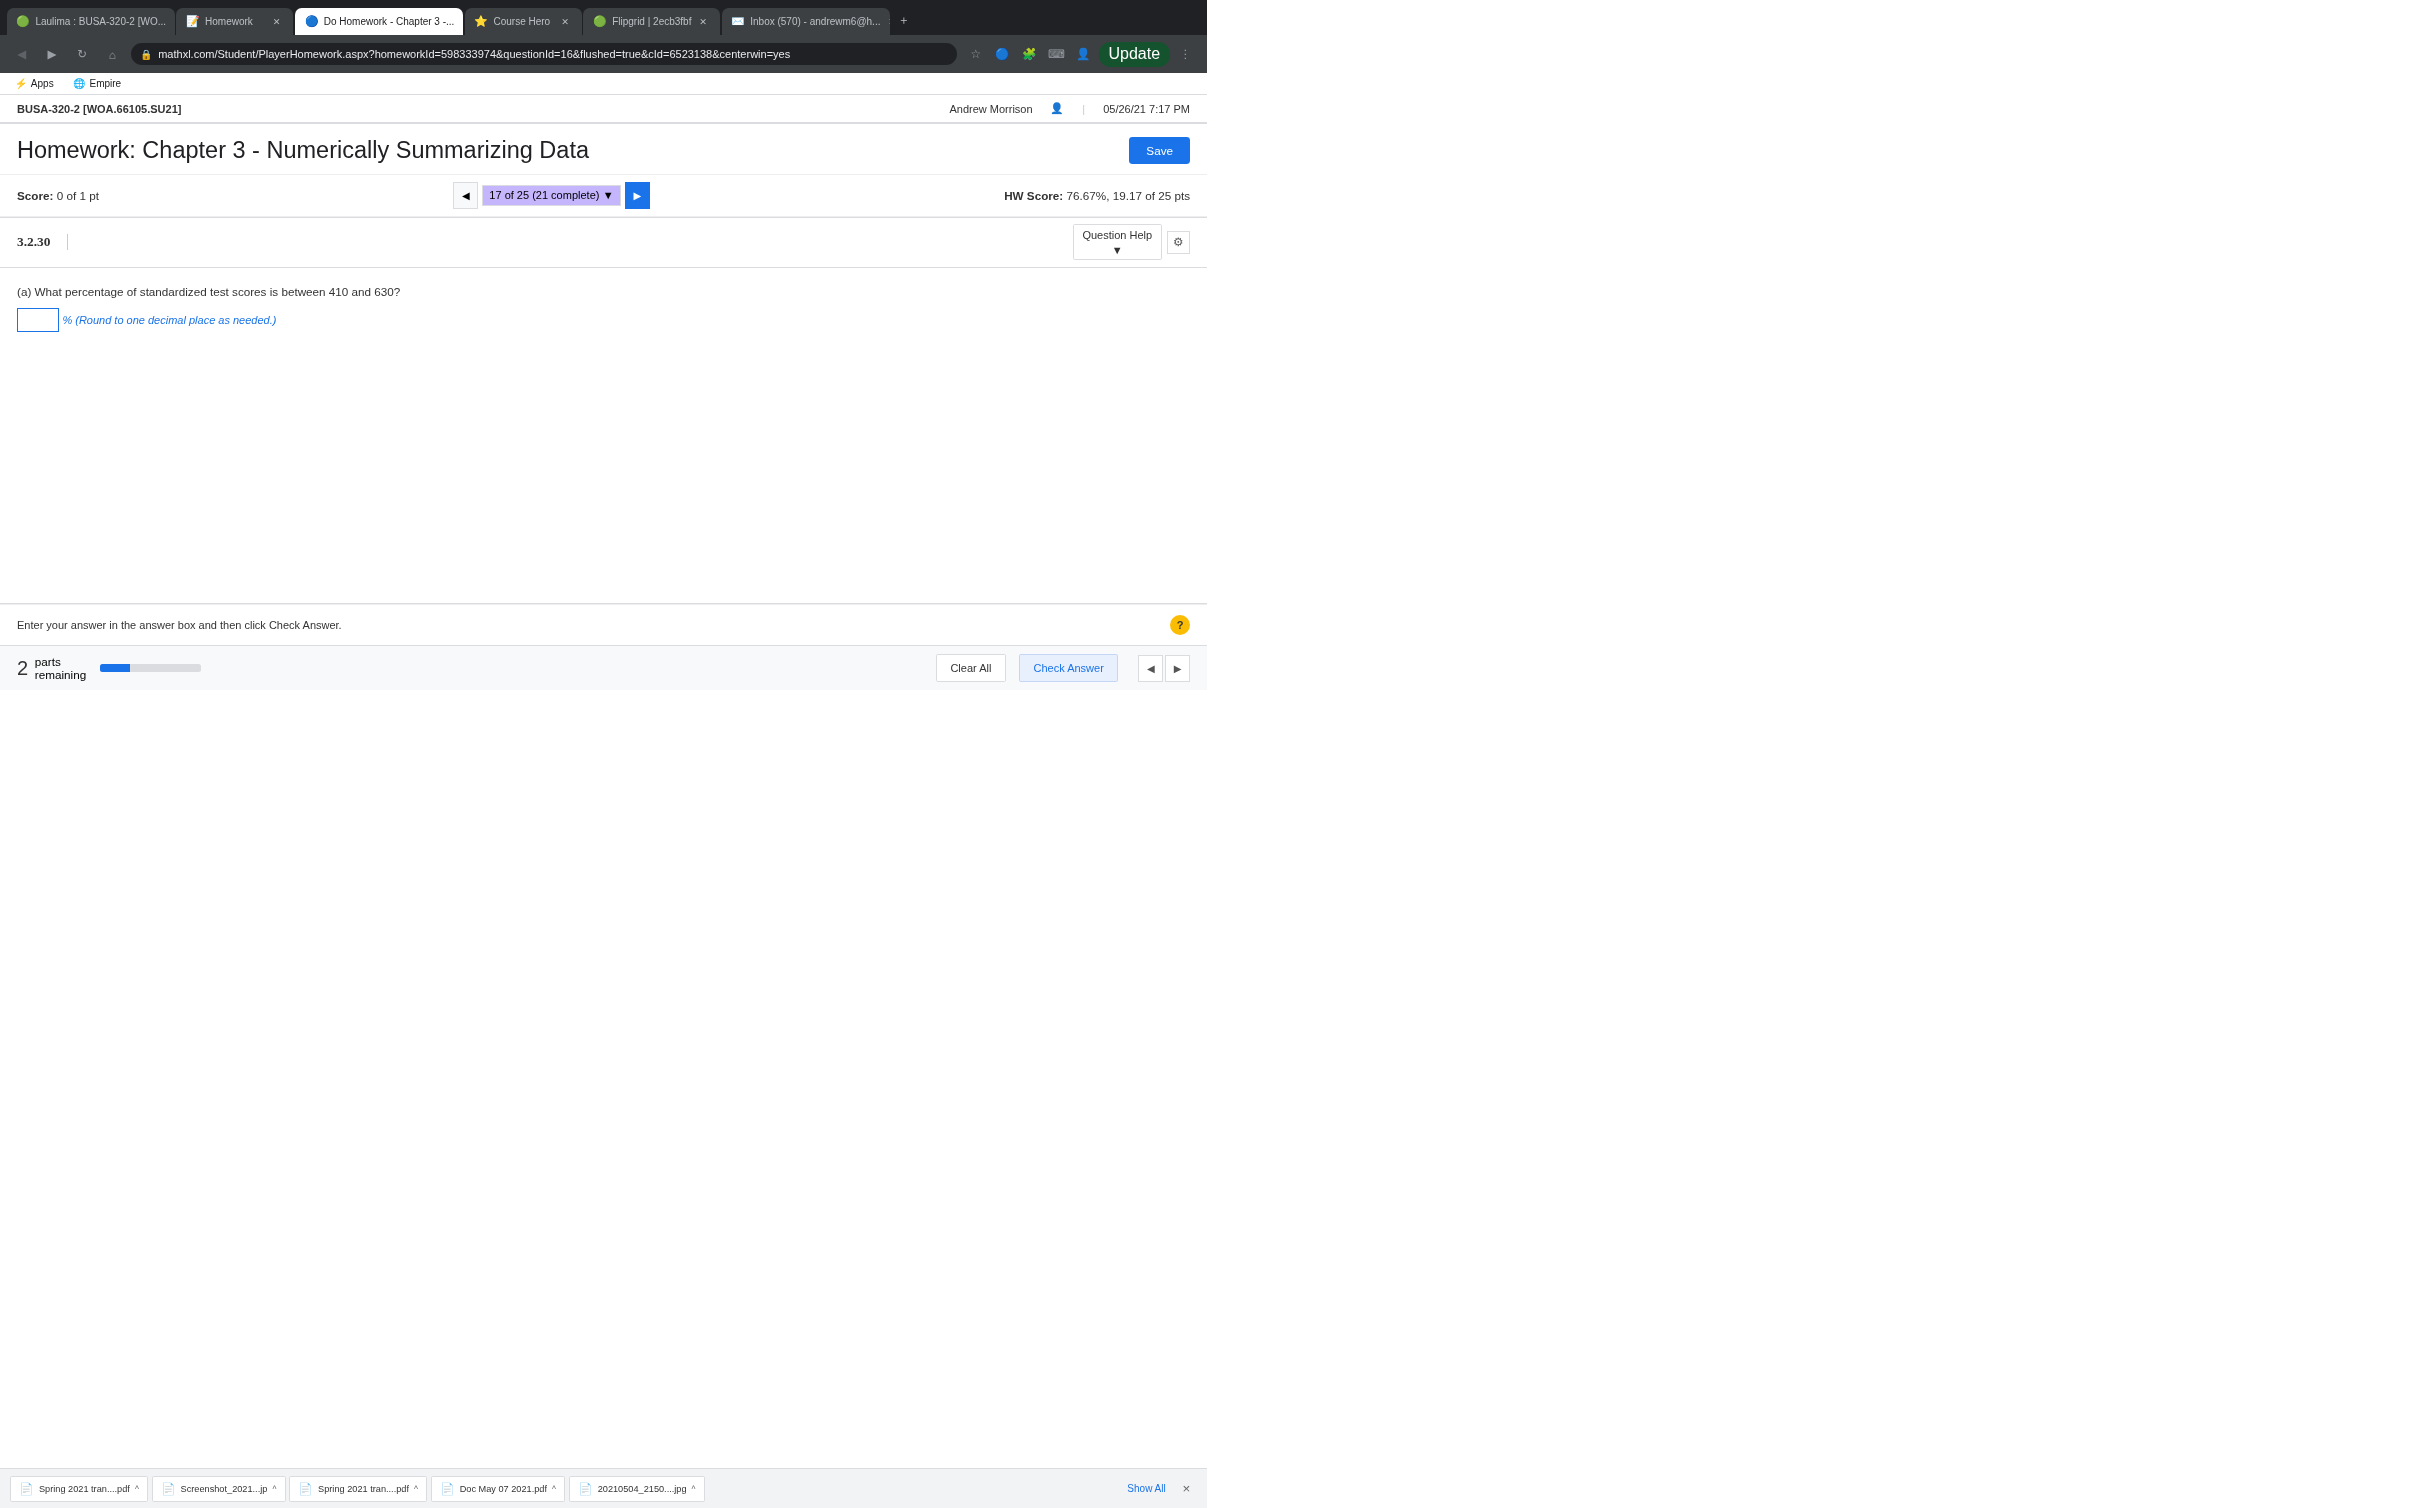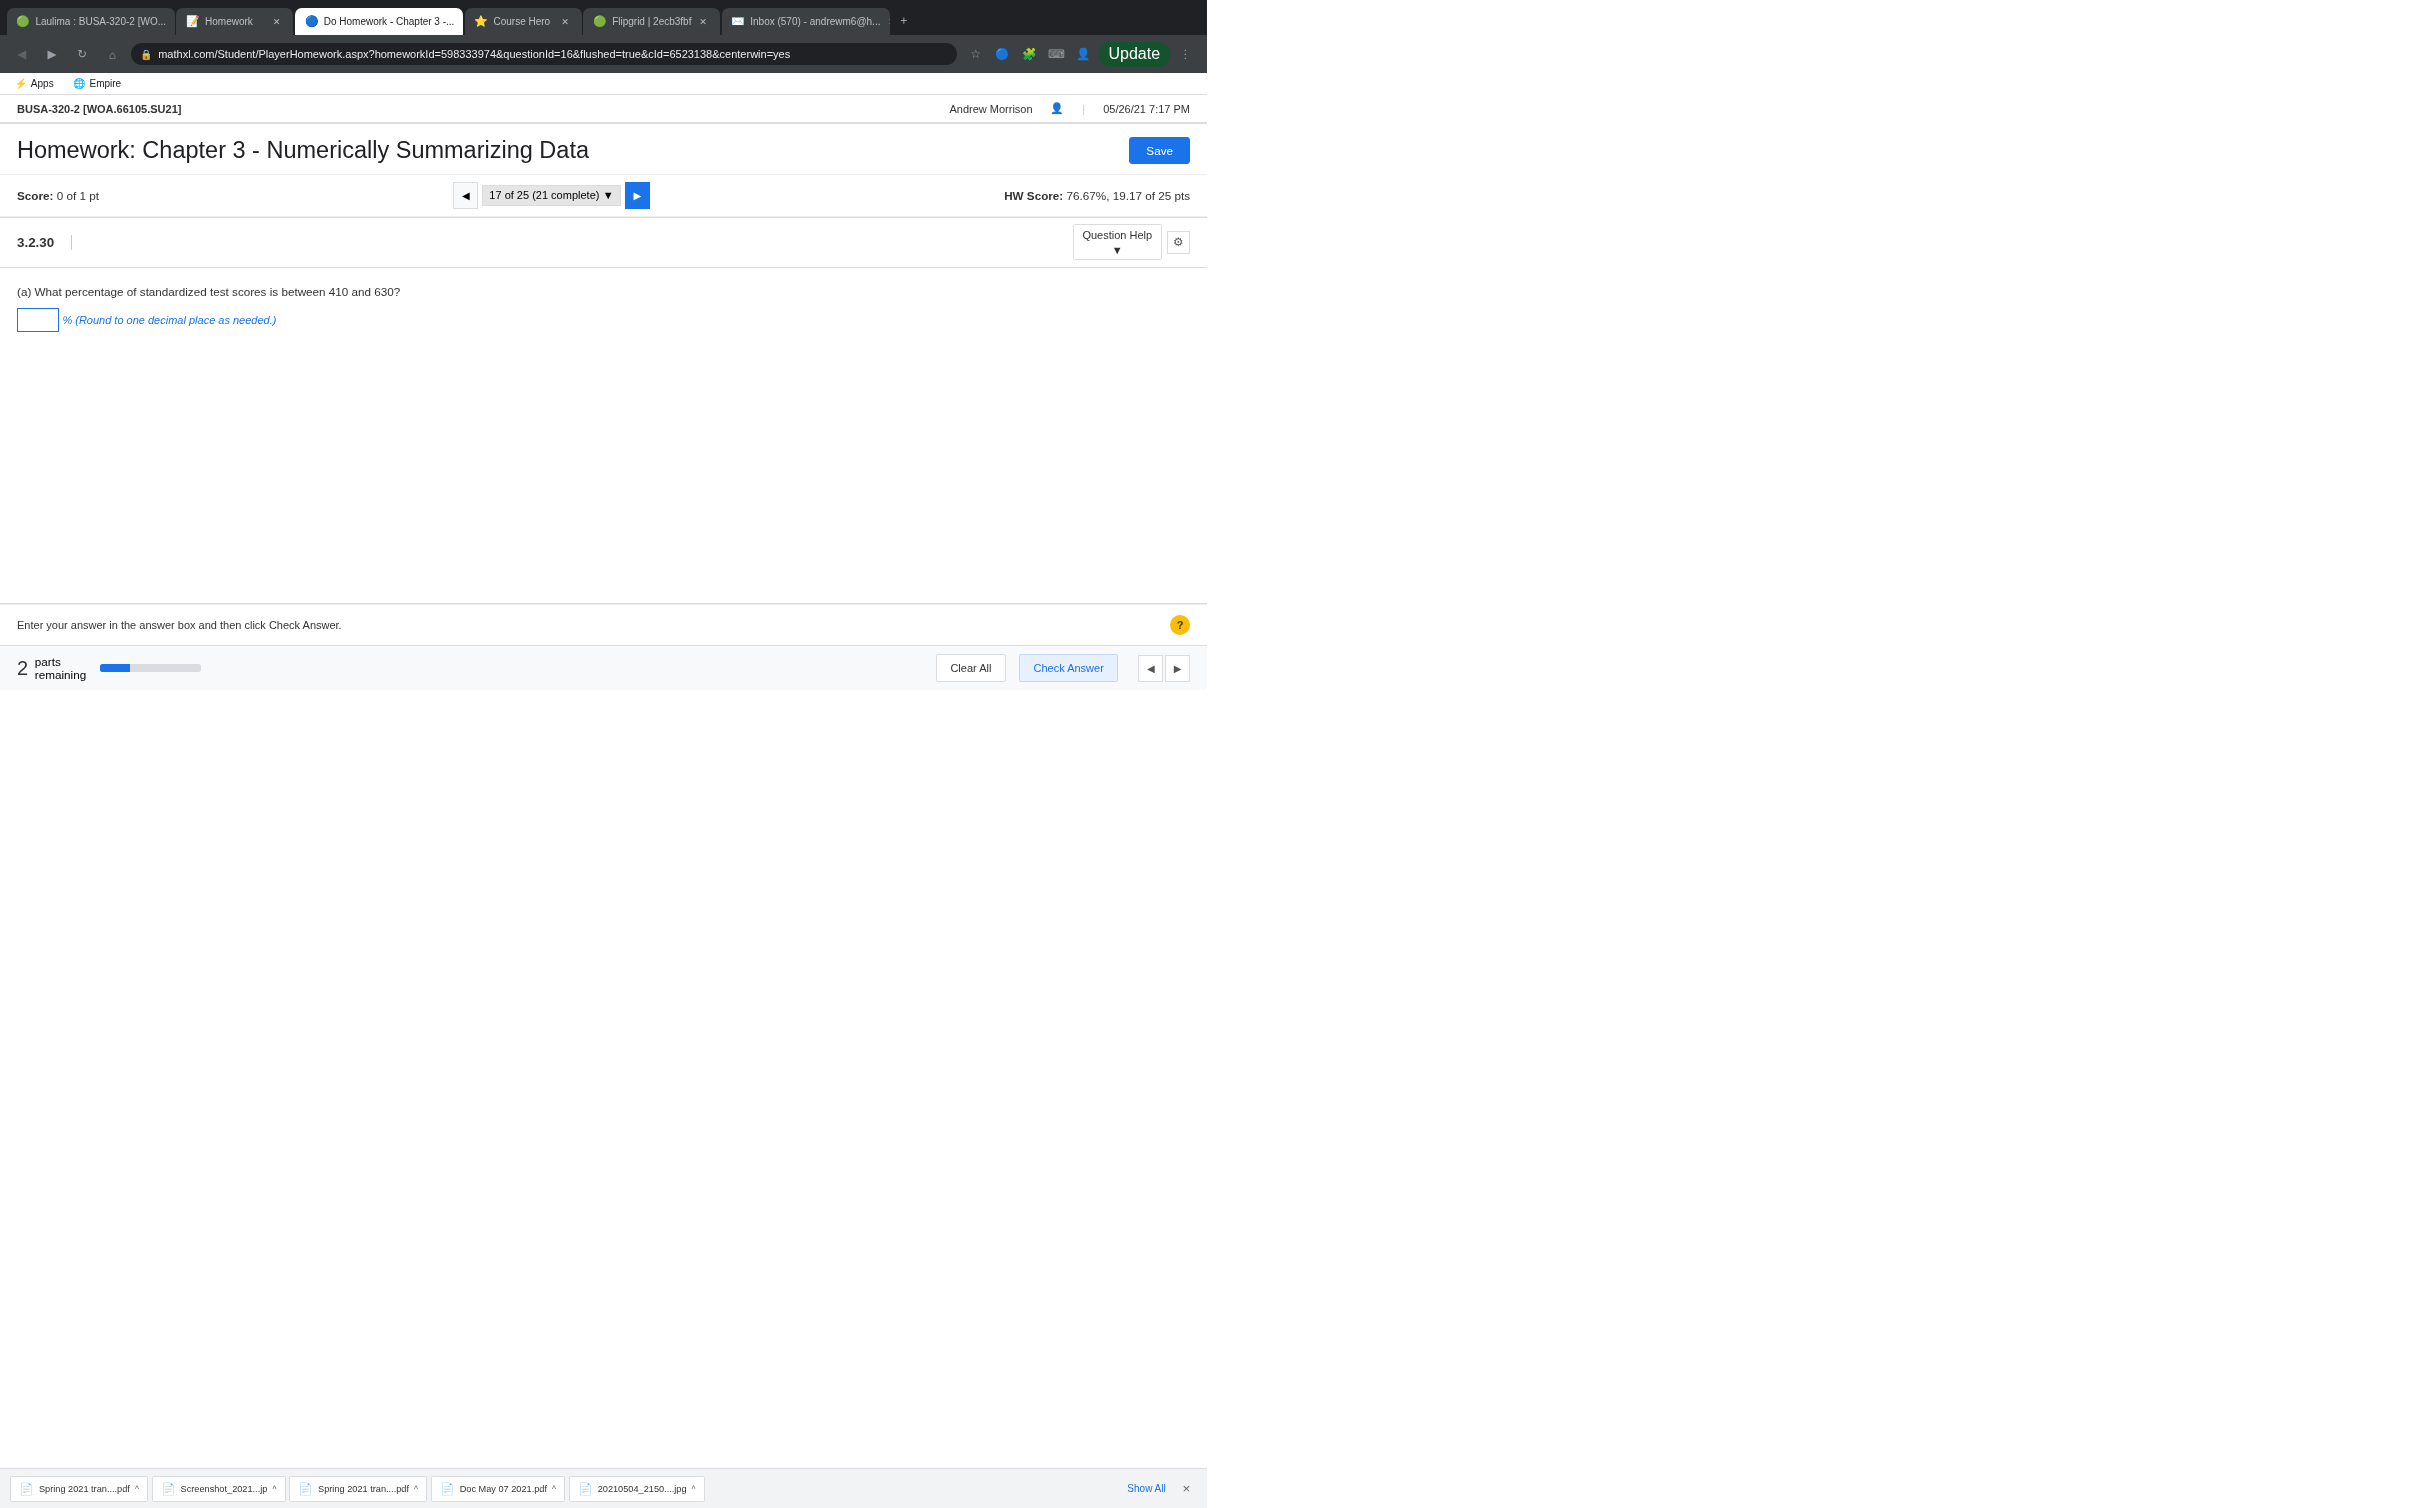--- a/index.html
+++ b/index.html
@@ -38,27 +38,27 @@
     .homework-title { font-size: 23.5px; font-weight: normal; color: #202124; }
     .save-btn { background: #1a73e8; color: #fff; border: none; padding: 6.7px 17px; border-radius: 3.4px; font-size: 11.7px; cursor: pointer; }
 
     
     .score-bar { padding: 6.7px 17px; display: flex; align-items: center; justify-content: space-between; border-bottom: 0.8px solid #eee; }
     .score-left { font-size: 11.7px; color: #333; }
     .score-left strong { font-weight: bold; text-align: right; }
     .nav-controls { display: flex; align-items: center; gap: 3.4px; }
     .nav-arrow { width: 25px; height: 27px; border: 0.8px solid #dadce0; background: #f8f9fa; cursor: pointer; display: flex; align-items: center; justify-content: center; font-size: 10px; }
     .nav-arrow.active { background: #1a73e8; color: #fff; border-color: #1a73e8; }
-    .question-select { border: 0.8px solid #dadce0; padding: 3.4px 6.7px; font-size: 11px; background: #e5e5e5; cursor: pointer; display: flex; align-items: center; gap: 3.4px; }
+    .question-select { border: 0.8px solid #dadce0; padding: 3.4px 6.7px; font-size: 11px; background: #c4b5fd; cursor: pointer; display: flex; align-items: center; gap: 3.4px; }
     .hw-score { font-size: 11.7px; color: #333; }
     .hw-score strong { font-weight: bold; }
 
     
     .question-header { padding: 6.7px 17px; display: flex; align-items: center; justify-content: space-between; border-bottom: 0.8px solid #dadce0; }
-    .question-number { font-size: 13.4px; font-weight: bold; color: #333; border-right: 1.7px solid #ccc; padding-right: 17px; }
+    .question-number { font-size: 13.4px; font-weight: bold; color: #333; border-right: 1.7px solid #ccc; padding-right: 17px; font-family: Liberation Serif, serif; }
     .question-help { display: flex; align-items: center; gap: 5px; }
     .question-help-btn { display: flex; align-items: center; gap: 3.4px; font-size: 11px; color: #333; border: 0.8px solid #dadce0; padding: 3.4px 8.4px; border-radius: 1.7px; cursor: pointer; flex-direction: column; }
     .settings-btn { width: 23.5px; height: 23.5px; border: 0.8px solid #dadce0; display: flex; align-items: center; justify-content: center; cursor: pointer; font-size: 11.7px; color: #555; }
 
     
     .question-content { padding: 17px 17px; min-height: 335px; }
     .question-text { font-size: 11.7px; color: #333; line-height: 1.5; margin-bottom: 13.4px; }
     .question-part { font-size: 11.7px; color: #333; margin-bottom: 10px; }
     .answer-area { display: flex; align-items: center; gap: 3.4px; margin-top: 6.7px; }
     .answer-input { width: 42px; height: 23.5px; border: 1.7px solid #1a73e8; padding: 1.7px 3.4px; font-size: 11px; }

